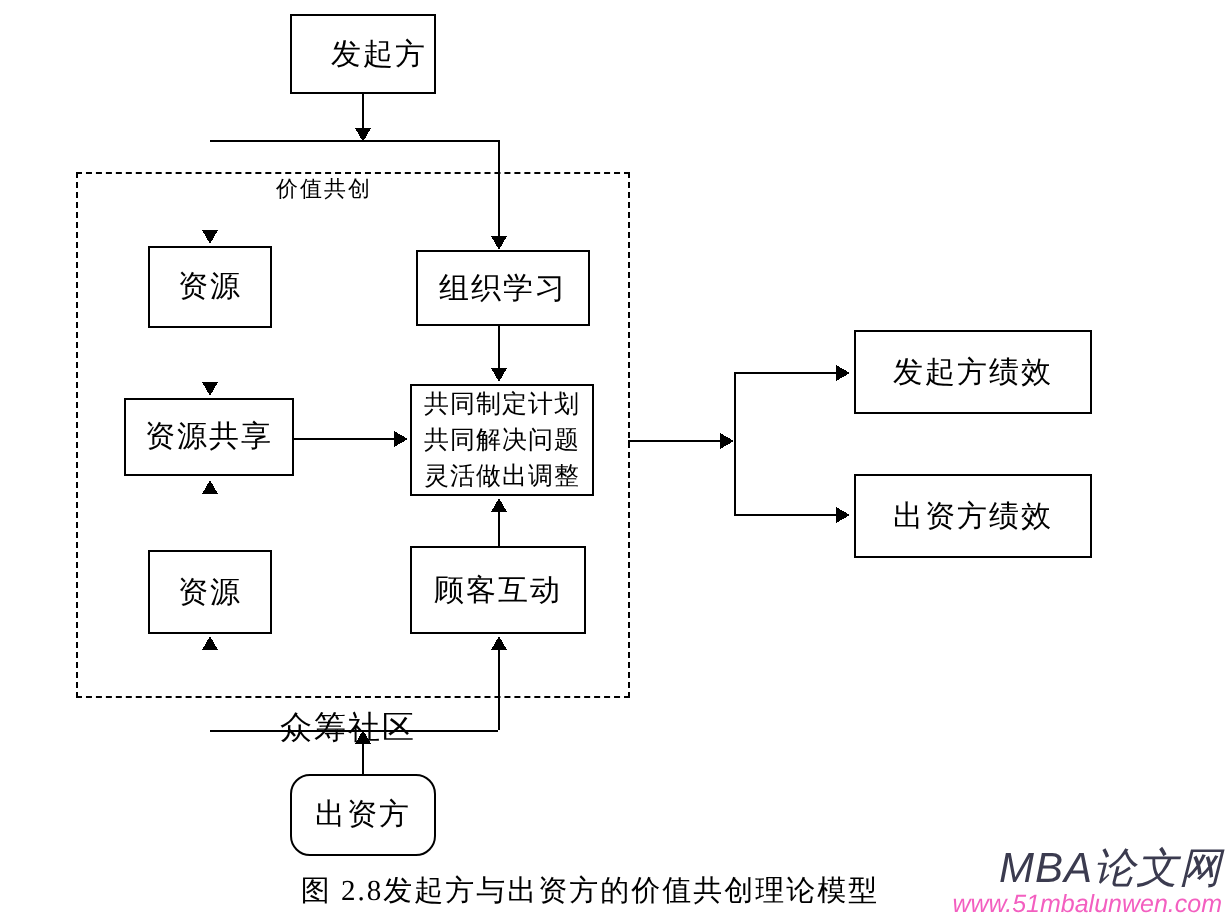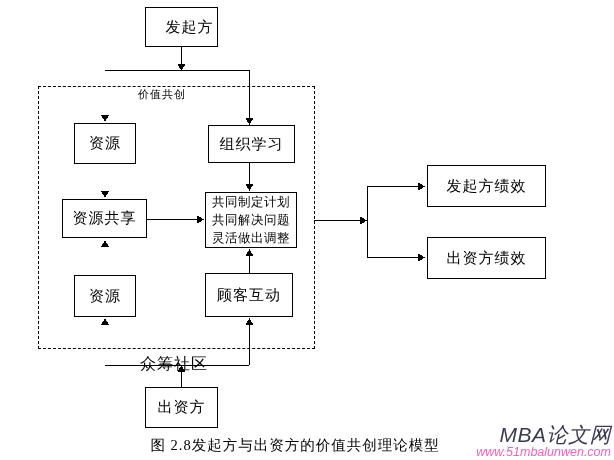--- a/index.html
+++ b/index.html
@@ -96,21 +96,21 @@
     <div>共同解决问题</div>
     <div>灵活做出调整</div>
   </div>
 
   <div class="node" style="left:62px;top:199px;width:85px;height:39px;">资源共享</div>
 
   <div class="node" style="left:74px;top:275px;width:62px;height:42px;">资源</div>
 
   <div class="node" style="left:205px;top:273px;width:88px;height:44px;">顾客互动</div>
 
-  <div class="node" style="left:145px;top:387px;width:73px;height:41px;">出资方</div>
+  <div class="node" style="left:145px;top:387px;width:73px;height:41px;border-radius:10px;">出资方</div>
 
   <div class="node" style="left:427px;top:165px;width:119px;height:42px;">发起方绩效</div>
 
   <div class="node" style="left:427px;top:237px;width:119px;height:42px;">出资方绩效</div>
 
   <div id="caption">
     <span class="cap-prefix">图 2.8</span><span class="cap-title">发起方与出资方的价值共创理论模型</span>
   </div>
 
   <div id="watermark">

